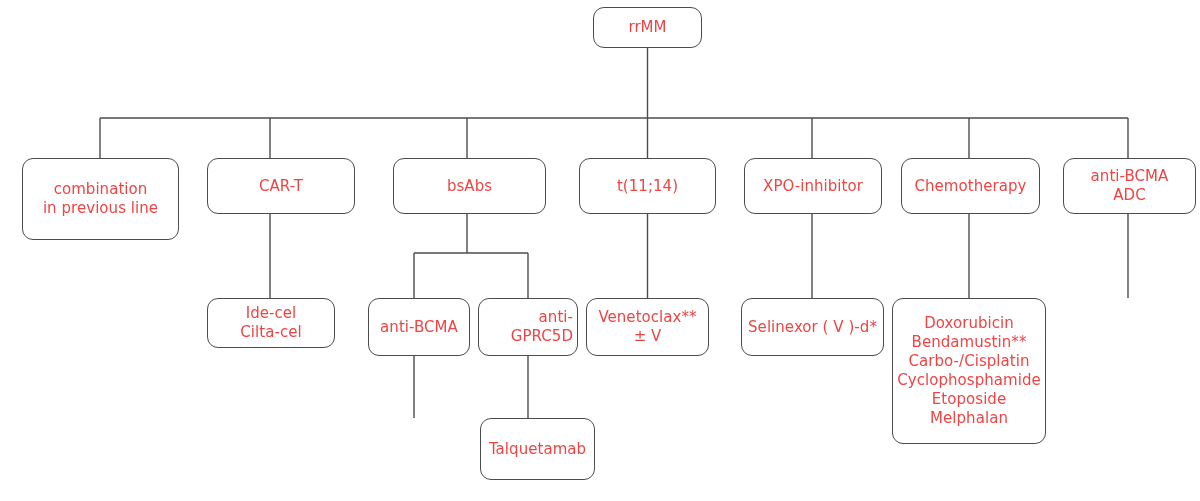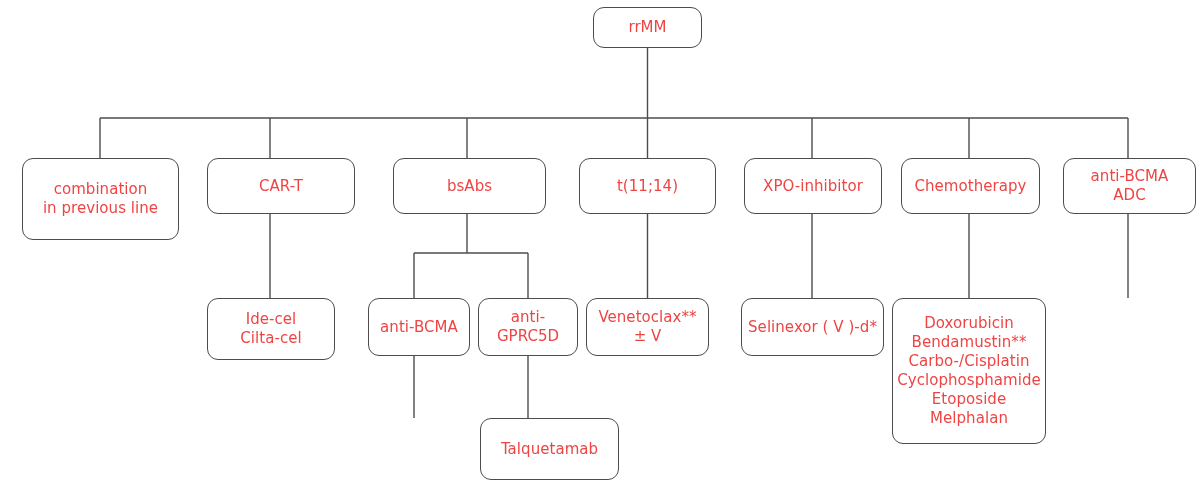--- a/index.html
+++ b/index.html
@@ -116,30 +116,30 @@
 
   <div class="node" style="left:901px; top:158px; width:139px; height:56px;">
     <span class="node-line">Chemotherapy</span>
   </div>
 
   <div class="node" style="left:1063px; top:158px; width:133px; height:56px;">
     <span class="node-line">anti-BCMA</span>
     <span class="node-line">ADC</span>
   </div>
 
-  <div class="node" style="left:207px; top:298px; width:128px; height:62px;">
+  <div class="node" style="left:207px; top:298px; width:128px; height:50px;">
     <span class="node-line">Ide-cel</span>
     <span class="node-line">Cilta-cel</span>
   </div>
 
   <div class="node" style="left:368px; top:298px; width:102px; height:58px;">
     <span class="node-line">anti-BCMA</span>
   </div>
 
-  <div class="node" style="left:478px; top:298px; width:100px; height:58px;">
+  <div class="node" style="left:478px; top:298px; width:100px; height:58px;text-align:right;">
     <span class="node-line">anti-GPRC5D</span>
   </div>
 
   <div class="node" style="left:586px; top:298px; width:123px; height:58px;">
     <span class="node-line">Venetoclax**</span>
     <span class="node-line">± V</span>
   </div>
 
   <div class="node" style="left:741px; top:298px; width:143px; height:58px;">
     <span class="node-line">Selinexor ( V )-d*</span>
@@ -149,17 +149,17 @@
     <span class="node-line">Doxorubicin</span>
     <span class="node-line">Bendamustin**</span>
     <span class="node-line">Carbo-/Cisplatin</span>
     <span class="node-line">Cyclophosphamide</span>
     <span class="node-line">Etoposide</span>
     <span class="node-line">Melphalan</span>
   </div>
 
 
 
-  <div class="node" style="left:480px; top:418px; width:139px; height:62px;">
+  <div class="node" style="left:480px; top:418px; width:115px; height:62px;">
     <span class="node-line">Talquetamab</span>
   </div>
 
 </div>
 
 </body></html>

